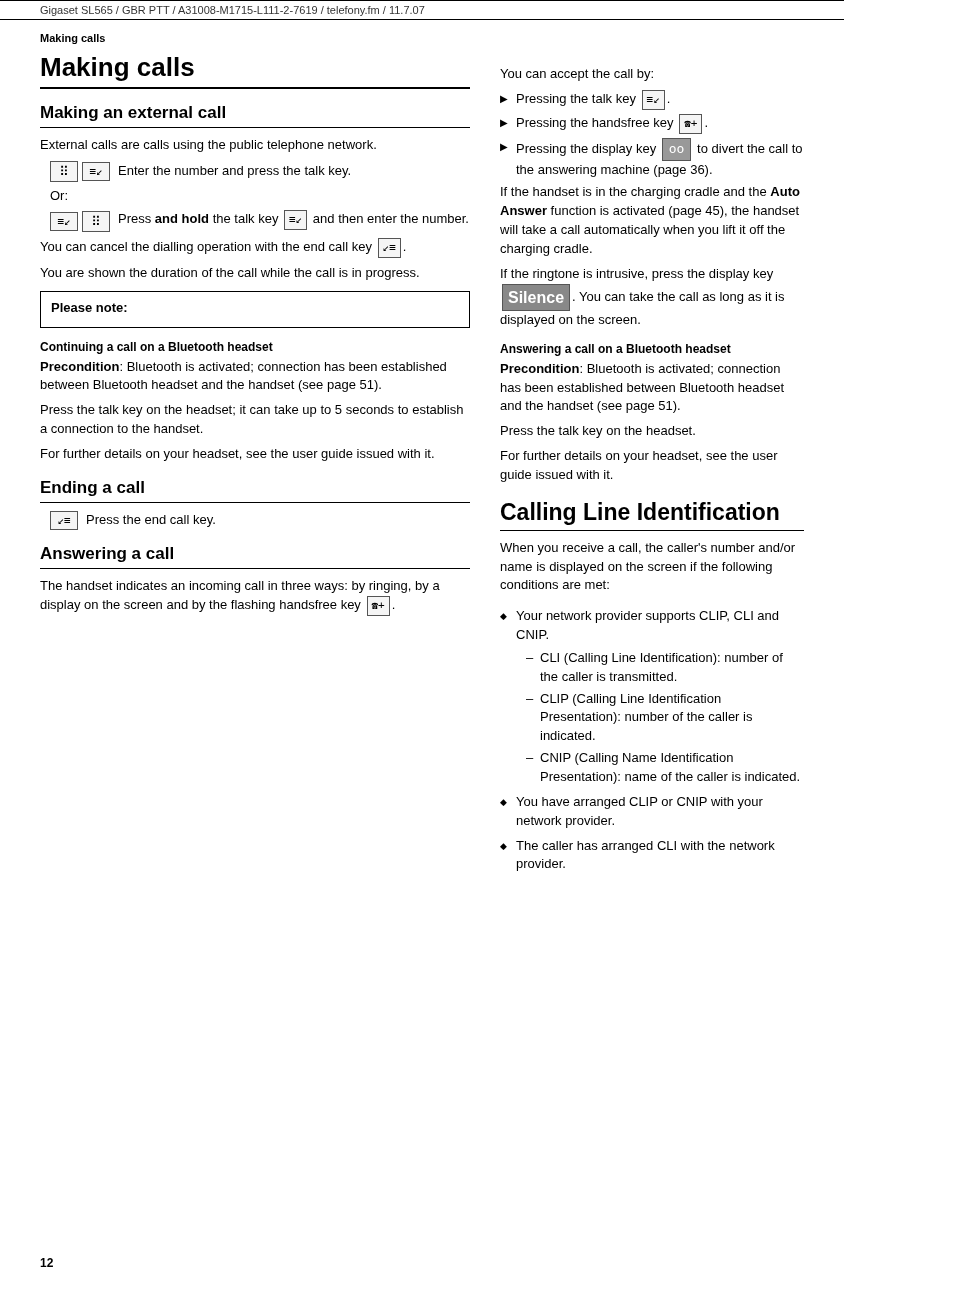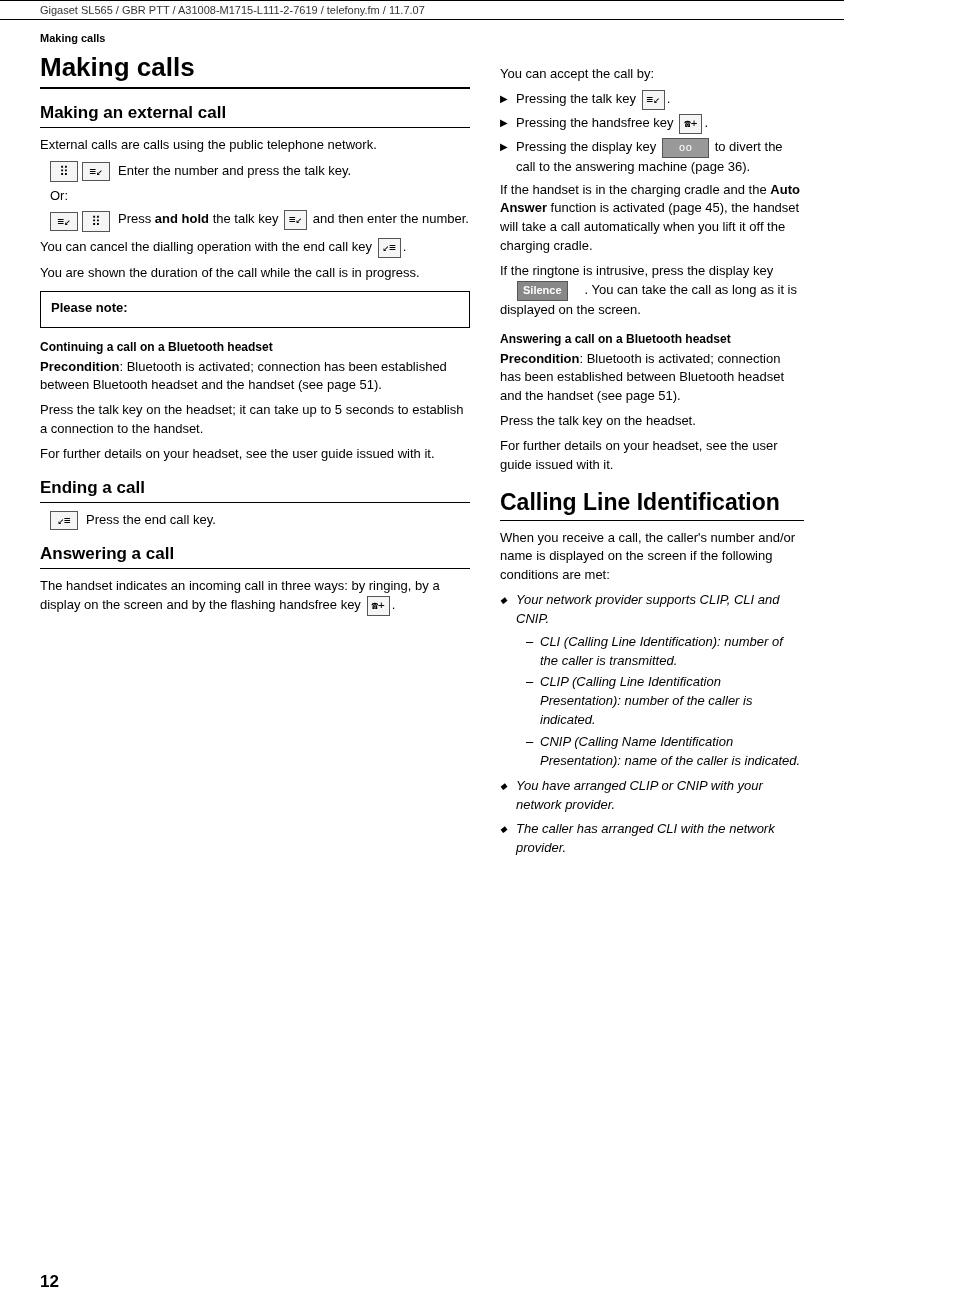--- a/index.html
+++ b/index.html
@@ -143,22 +143,21 @@
       content: '▶';
       position: absolute;
       left: 0;
       font-size: 10px;
       top: 2px;
     }
     
     ul.diamond-list {
       list-style: none;
       padding-left: 0;
-      margin: 6px 0;
-      font-style: italic;
+      margin: 12px 0;
     }
     ul.diamond-list > li {
       font-size: 13px;
       line-height: 1.45;
       padding-left: 16px;
       position: relative;
       margin-bottom: 6px;
     }
     ul.diamond-list > li::before {
       content: '◆';
@@ -180,59 +179,59 @@
       margin-bottom: 3px;
     }
     ul.diamond-list ul.dash-list li::before {
       content: '–';
       position: absolute;
       left: 0;
     }
     
     .footer {
       position: absolute;
-      bottom: 15px;
+      bottom: 37px;
       left: 40px;
-      font-size: 17px;
+      font-size: 12px;
       font-weight: bold;
     }
     
     .inline-icon {
       display: inline-flex;
       align-items: center;
       border: 1.5px solid #555;
       padding: 1px 4px;
       font-family: monospace;
       font-size: 11px;
       background: #f5f5f5;
       vertical-align: middle;
       margin: 0 2px;
     }
     .inline-icon-filled {
       display: inline-flex;
       align-items: center;
       border: 1.5px solid #555;
-      padding: 1px 16px;
+      padding: 1px 6px;
       font-family: monospace;
-      font-size: 11px;
+      font-size: 13px;
       background: #999;
       color: #fff;
       vertical-align: middle;
       margin: 0 2px;
     }
     .silence-btn {
       display: inline-flex;
       align-items: center;
       border: 1.5px solid #555;
       padding: 1px 5px;
-      font-size: 11px;
+      font-size: 16px;
       background: #888;
       color: #fff;
       vertical-align: middle;
-      margin: 0 17px;
+      margin: 0 2px;
       font-weight: bold;
     }
   </style>
 </head>
 <body>
 
 <div class="page">
 
   <div class="header">
     <span>Gigaset SL565 / GBR PTT / A31008-M1715-L111-2-7619 / telefony.fm / 11.7.07</span>

